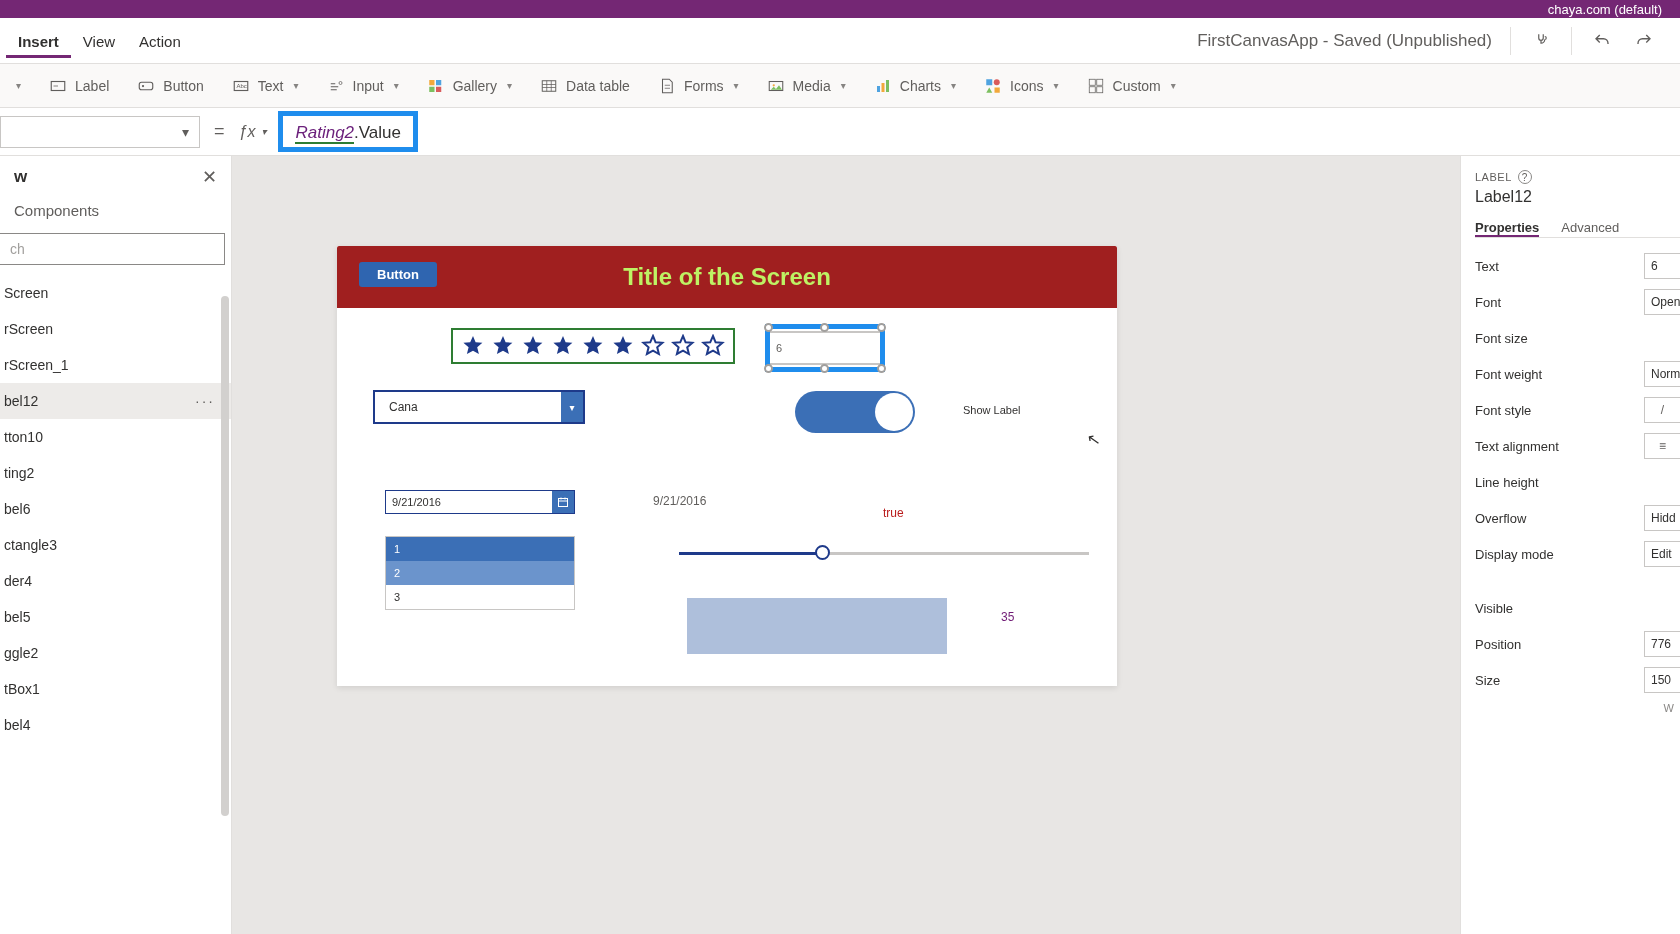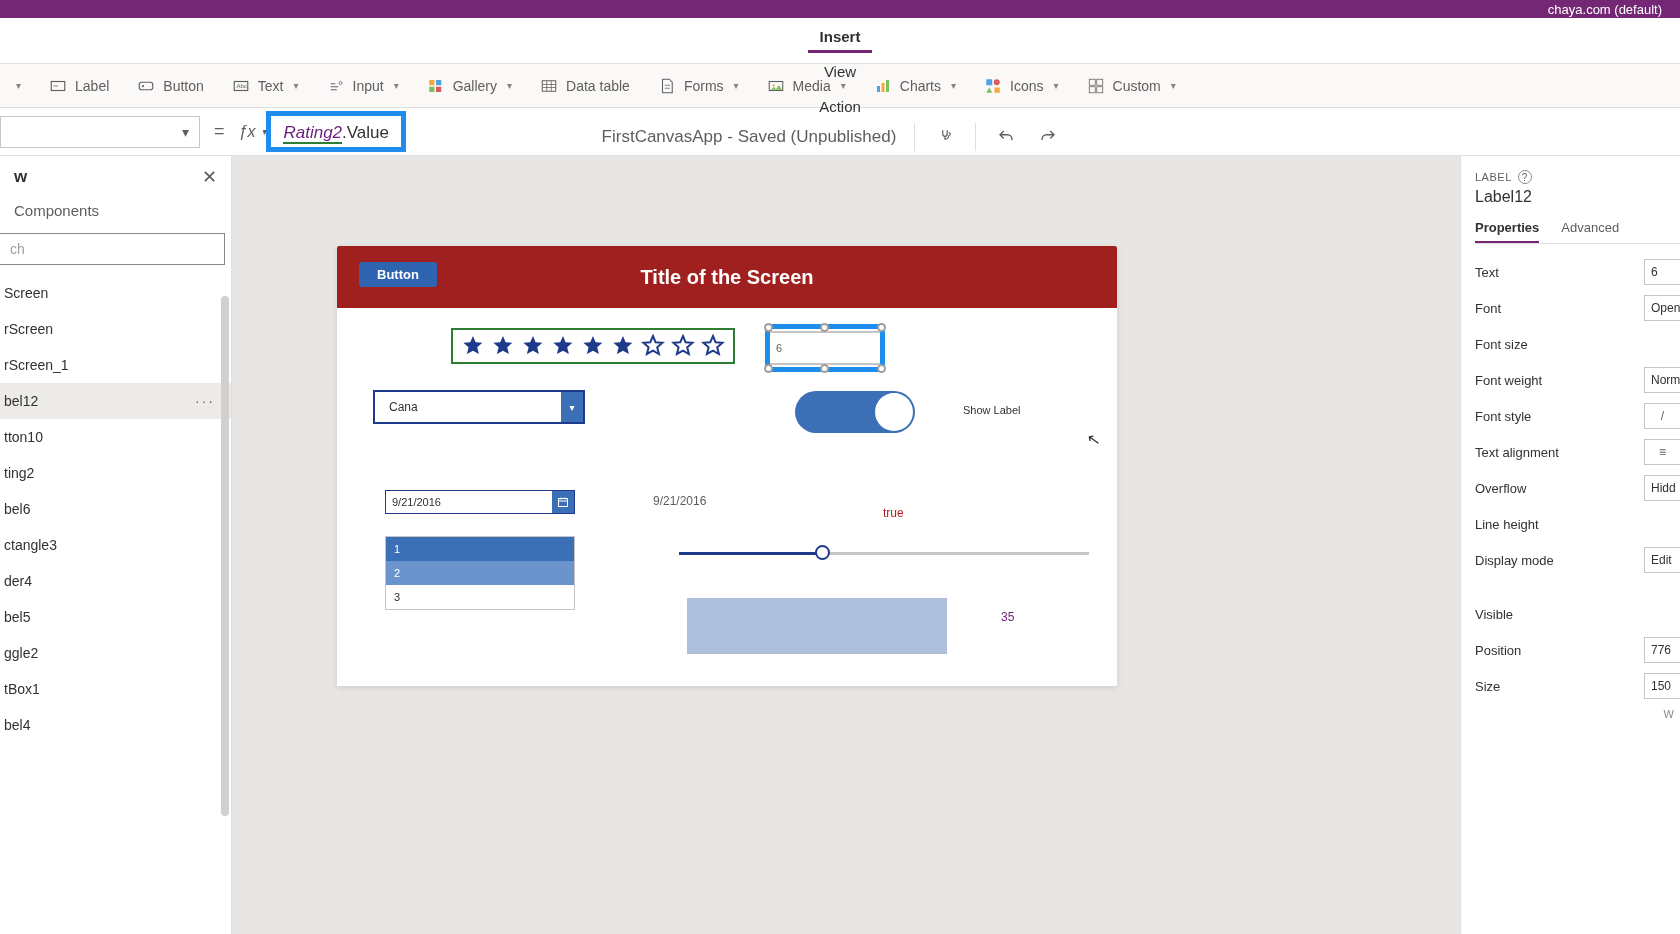--- a/index.html
+++ b/index.html
@@ -1,37 +1,37 @@
 <!DOCTYPE html>
 <html><head>
 <meta charset="utf-8">
 <style>
 * { box-sizing: border-box; margin: 0; padding: 0; font-family: "Segoe UI", Arial, sans-serif; }
 html, body { width: 1680px; height: 934px; overflow: hidden; background: #f3f2f1; }
 
 .titlebar { height: 18px; background: #742774; display: flex; justify-content: flex-end; align-items: center; padding-right: 18px; color: #fff; font-size: 13px; }
 
-.menubar { height: 46px; background: #fff; display: flex; align-items: center; padding: 0 6px; border-bottom: 1px solid #e1dfdd; flex-direction: column; }
+.menubar { height: 46px; background: #fff; display: flex; align-items: center; padding: 0 6px; border-bottom: 1px solid #e1dfdd; }
 .menubar .tab { padding: 10px 12px 8px; font-size: 15px; color: #323130; cursor: pointer; }
 .menubar .tab.active { font-weight: 600; border-bottom: 3px solid #742774; padding-bottom: 5px; }
 .menubar .spacer { flex: 1; }
 .menubar .right { display: flex; align-items: center; gap: 18px; padding-right: 18px; }
 .menubar .appname { font-size: 17px; color: #605e5c; }
 .menubar .sep { width: 1px; height: 28px; background: #e1dfdd; }
 .menubar .iconbtn { width: 24px; height: 24px; display: flex; align-items: center; justify-content: center; color: #605e5c; }
 
 .cmdbar { height: 44px; background: #faf9f8; display: flex; align-items: center; border-bottom: 1px solid #e1dfdd; padding-left: 0; }
 .cmdbar .grp { display: flex; align-items: center; gap: 8px; padding: 0 14px; height: 100%; color: #605e5c; font-size: 14px; }
 .cmdbar .grp svg { flex-shrink: 0; }
 .cmdbar .chev { font-size: 10px; color: #868482; margin-left: 2px; }
 
 .formulabar { height: 48px; background: #fff; display: flex; align-items: center; border-bottom: 1px solid #e1dfdd; }
 .formulabar .propsel { width: 200px; height: 32px; border: 1px solid #c8c6c4; margin-left: 0; display: flex; align-items: center; justify-content: flex-end; padding: 0 10px; gap: 8px; font-size: 14px; color: #605e5c; }
 .formulabar .eq { margin: 0 14px; font-size: 18px; color: #605e5c; }
-.formulabar .fx { font-style: italic; font-size: 16px; color: #605e5c; margin-right: 0; display: flex; align-items: center; gap: 6px; }
+.formulabar .fx { font-style: italic; font-size: 16px; color: #605e5c; margin-right: 12px; display: flex; align-items: center; gap: 6px; }
 .formulabar .fx .chev { font-size: 10px; }
 .formulabar .highlightbox { border: 5px solid #1f8ded; padding: 6px 12px 4px; }
 .formulabar .formula { font-family: Consolas, monospace; font-size: 17px; }
 .formulabar .formula .ref { color: #6b207b; font-style: italic; border-bottom: 2px solid #2e7d32; }
 .formulabar .formula .tail { color: #323130; }
 
 .body { display: flex; height: calc(934px - 18px - 46px - 44px - 48px); }
 
 .leftpanel { width: 232px; background: #fff; border-right: 1px solid #e1dfdd; display: flex; flex-direction: column; position: relative; }
 .leftpanel .hdrrow { display: flex; align-items: center; justify-content: space-between; padding: 10px 14px 4px; }
@@ -41,21 +41,21 @@
 .leftpanel .search { margin: 10px 6px 10px 0; height: 32px; border: 1px solid #8a8886; border-left: none; display: flex; align-items: center; padding: 0 10px; font-size: 14px; color: #a19f9d; }
 .leftpanel .treeitem { height: 36px; display: flex; align-items: center; padding-left: 4px; font-size: 14px; color: #323130; position: relative; }
 .leftpanel .treeitem.sel { background: #edebe9; }
 .leftpanel .treeitem .dots { position: absolute; right: 16px; letter-spacing: 2px; color: #605e5c; }
 .leftpanel .scrollbar { position: absolute; right: 2px; top: 140px; width: 8px; height: 520px; background: #d2d0ce; border-radius: 4px; }
 
 .canvasarea { flex: 1; background: #e8e6e4; position: relative; overflow: hidden; }
 .canvas { position: absolute; left: 105px; top: 90px; width: 780px; height: 440px; background: #fff; box-shadow: 0 2px 6px rgba(0,0,0,.1); }
 .canvas .header { height: 62px; background: #a01f1f; display: flex; align-items: center; justify-content: center; position: relative; border-radius: 2px 2px 0 0; }
 .canvas .header .btn { position: absolute; left: 22px; top: 16px; padding: 5px 18px; background: #2f65b0; color: #fff; font-size: 13px; font-weight: 600; border-radius: 3px; }
-.canvas .header .title { color: #ffffff; font-size: 20px; font-weight: 700; }
+.canvas .header .title { color: #bef264; font-size: 24px; font-weight: 700; }
 .ratingbox { position: absolute; left: 114px; top: 82px; border: 2px solid #2e7d32; padding: 4px 8px; display: flex; gap: 6px; }
 .ratingbox .star { width: 24px; height: 24px; }
 .ratingbox .star.filled path { fill: #1e3a8a; }
 .ratingbox .star.empty path { fill: none; stroke: #1e3a8a; stroke-width: 2; }
 
 .labelbox { position: absolute; left: 428px; top: 78px; width: 120px; height: 48px; border: 5px solid #1f8ded; background: #fff; display: flex; align-items: center; padding-left: 6px; font-size: 11px; color: #605e5c; }
 .labelbox .handle { width: 9px; height: 9px; border: 2px solid #a19f9d; background: #fff; border-radius: 50%; position: absolute; }
 .labelbox .h1 { left: -6px; top: -6px; } .labelbox .h2 { left: 50%; top: -6px; margin-left: -5px; } .labelbox .h3 { right: -6px; top: -6px; }
 .labelbox .h4 { left: -6px; bottom: -6px; } .labelbox .h5 { left: 50%; bottom: -6px; margin-left: -5px; } .labelbox .h6 { right: -6px; bottom: -6px; }
 .labelbox .bar { position: absolute; left: 0; right: 0; height: 2px; background: #c8c6c4; }
@@ -87,21 +87,21 @@
 .slider .thumb { position: absolute; left: 35%; top: -7px; width: 15px; height: 15px; border: 2px solid #1e3a8a; background: #fff; border-radius: 50%; margin-left: -8px; }
 .rect { position: absolute; left: 350px; top: 352px; width: 260px; height: 56px; background: #aebfdb; }
 .rectlabel { position: absolute; left: 664px; top: 364px; font-size: 12px; color: #701a75; }
 .cursor { position: absolute; left: 750px; top: 184px; font-size: 16px; color: #323130; transform: rotate(-10deg); }
 
 .rightpanel { width: 220px; background: #fff; border-left: 1px solid #e1dfdd; padding: 14px 0 0 14px; font-size: 14px; color: #323130; overflow: hidden; }
 .rightpanel .lab { font-size: 11px; color: #605e5c; letter-spacing: .5px; display: flex; align-items: center; gap: 6px; }
 .rightpanel .lab .q { width: 14px; height: 14px; border: 1px solid #8a8886; border-radius: 50%; font-size: 10px; display: flex; align-items: center; justify-content: center; }
 .rightpanel .ctlname { font-size: 16px; margin-top: 4px; }
 .rightpanel .tabs { display: flex; gap: 22px; margin-top: 14px; border-bottom: 1px solid #e1dfdd; }
-.rightpanel .tabs .t { padding-bottom: 6px; font-size: 13px; color: #605e5c; }
+.rightpanel .tabs .t { font-size: 13px; color: #605e5c; }
 .rightpanel .tabs .t.active { color: #323130; font-weight: 600; border-bottom: 2px solid #742774; }
 .rightpanel .proprow { display: flex; align-items: center; justify-content: space-between; height: 36px; padding-right: 0; }
 .rightpanel .proprow .k { font-size: 13px; color: #323130; }
 .rightpanel .proprow .v { width: 36px; height: 26px; border: 1px solid #c8c6c4; border-right: none; display: flex; align-items: center; padding-left: 6px; font-size: 12px; color: #323130; overflow: hidden; }
 .rightpanel .proprow .vbtn { width: 36px; height: 26px; border: 1px solid #c8c6c4; border-right: none; display:flex; align-items:center; justify-content:center; font-size:12px; color:#605e5c; }
 .rightpanel .gap { height: 18px; }
 .rightpanel .wr { text-align: right; font-size: 11px; color: #8a8886; padding-right: 6px; margin-top: 4px; }
 
 svg.ico { width: 18px; height: 18px; }
 </style>
@@ -397,27 +397,27 @@
       </div>
     <div class="proprow">
         <span class="k">Font style</span>
         <span class="vbtn">/</span>
       </div>
     <div class="proprow">
         <span class="k">Text alignment</span>
         <span class="vbtn">≡</span>
       </div>
     <div class="proprow">
+        <span class="k">Line height</span>
+      </div>
+    <div class="proprow">
         <span class="k">Overflow</span>
         <span class="v">Hidd</span>
       </div>
     <div class="proprow">
-        <span class="k">Line height</span>
-      </div>
-    <div class="proprow">
         <span class="k">Display mode</span>
         <span class="v">Edit</span>
       </div>
     <div class="gap"></div>
     <div class="proprow">
         <span class="k">Visible</span>
       </div>
     <div class="proprow">
         <span class="k">Position</span>
         <span class="v">776</span>

